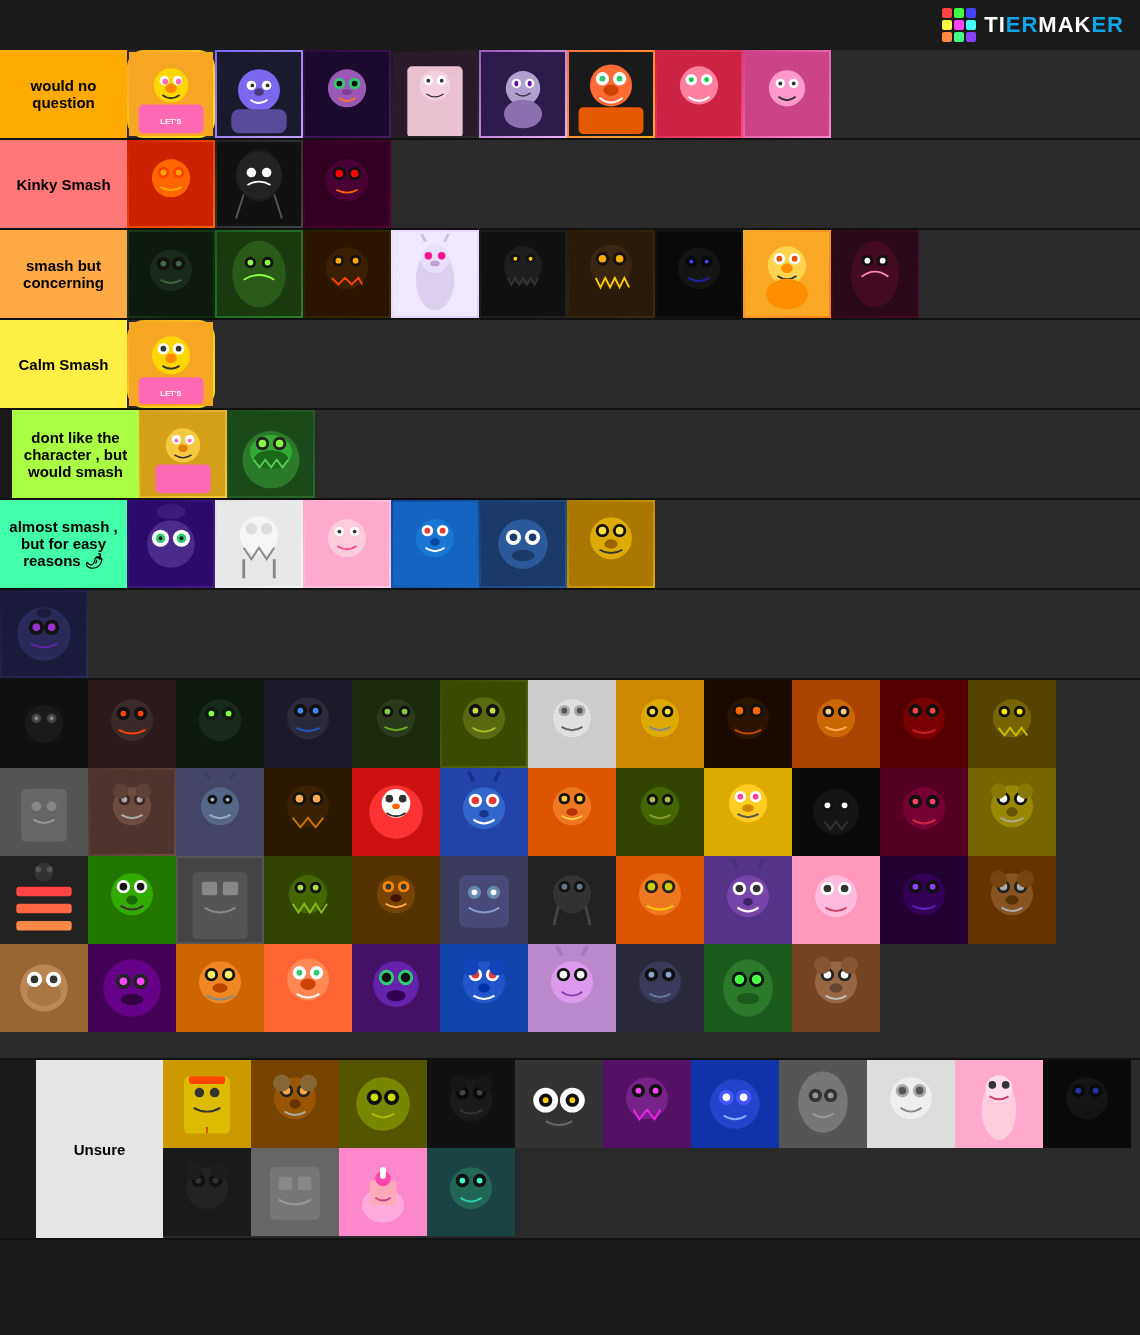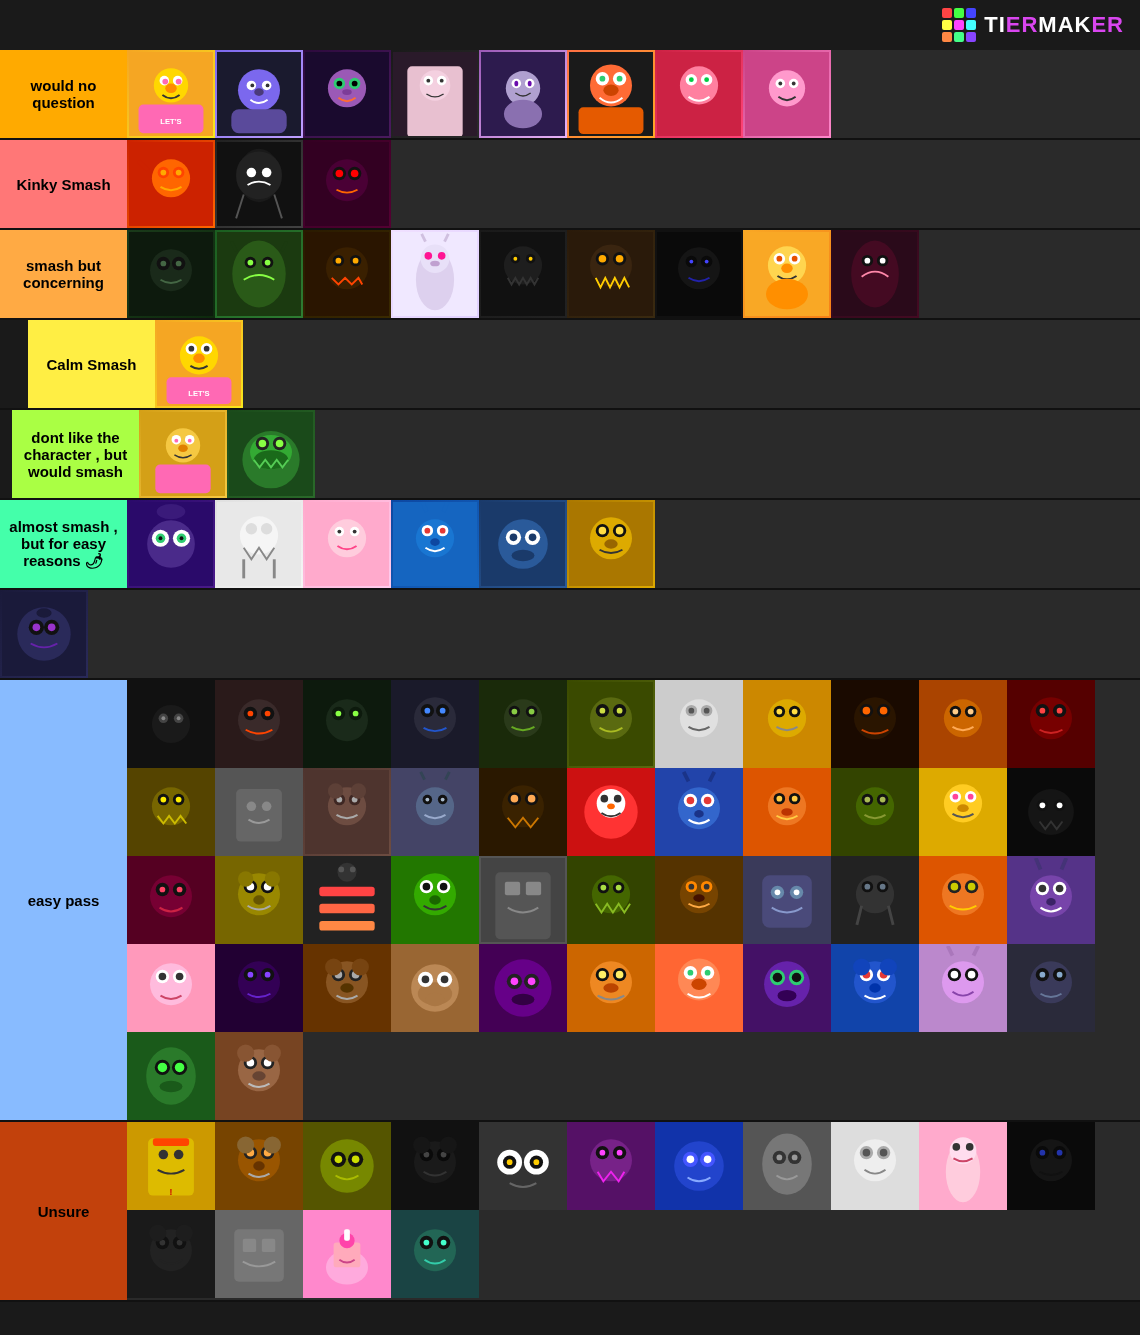--- a/index.html
+++ b/index.html
@@ -31,26 +31,26 @@
       flex-wrap: wrap;
       flex: 1;
       background: #2a2a2a;
       align-items: flex-start;
       align-content: flex-start;
     }
     
     .row-s1 { background: #ffaa00; }
     .row-s2 { background: #ff7777; }
     .row-s3 { background: #ffaa44; }
-    .row-s4 { background: #ffee44; margin-left: 28px; }
+    .row-s4 { background: #ffee44; }
     .row-s5 { background: #aaff44; margin-left: 12px; }
     .row-s6 { background: #44ffaa; }
     .row-s7 { background: #00eeff; }
     .row-s8 { background: #88bbff; }
-    .row-s9 { background: #c2410c; }
+    .row-s9 { background: #e5e5e5; margin-left: 36px; }
 
     .header-bar {
       display: flex;
       justify-content: flex-end;
       align-items: center;
       padding: 8px 16px;
       background: #1a1a1a;
     }
     .tiermaker-logo {
       display: flex;
@@ -69,28 +69,28 @@
       border-radius: 2px;
     }
     .logo-text {
       color: white;
       font-size: 22px;
       font-weight: bold;
       letter-spacing: 1px;
       text-transform: uppercase;
     }
     .logo-text span {
-      color: #d946ef;
+      color: #0ea5e9;
     }
 
     
     .char { width: 88px; height: 88px; overflow: hidden; flex-shrink: 0; }
 
     
-    .c-chica { background: linear-gradient(135deg, #f5a623 0%, #f8e71c 100%); }
+    .c-chica { background: linear-gradient(135deg, #f5a623 0%, #f8e71c 100%); border-radius: 17px; }
     .c-funtime { background: linear-gradient(135deg, #7b68ee 0%, #c0a0ff 100%); }
     .c-ballora { background: linear-gradient(135deg, #9b59b6 0%, #e8b4f8 100%); }
     .c-circus { background: linear-gradient(135deg, #ff7043 0%, #ffa726 100%); }
     .c-puppet { background: linear-gradient(135deg, #212121 0%, #424242 100%); }
     .c-golden { background: linear-gradient(135deg, #f9a825 0%, #f57f17 100%); }
     .c-blue { background: linear-gradient(135deg, #0d47a1 0%, #1565c0 100%); }
     .c-green { background: linear-gradient(135deg, #1b5e20 0%, #2e7d32 100%); }
     .c-white { background: linear-gradient(135deg, #e0e0e0 0%, #f5f5f5 100%); }
     .c-brown { background: linear-gradient(135deg, #4e342e 0%, #6d4c41 100%); }
 
@@ -631,23 +631,20 @@
           <circle cx="52" cy="37" r="4" fill="#9933cc"></circle>
           <path d="M30 54 Q44 62 58 54" stroke="#6622aa" stroke-width="2" fill="none"></path>
           <ellipse cx="44" cy="22" rx="8" ry="5" fill="#1a1a3a"></ellipse>
         </svg>
       </div>
     </div>
   </div>
 </div>
 
 <div class="tier-row" style="min-height: 380px;">
-  <div class="tier-label row-s8">
-    <span>easy pass</span>
-  </div>
   <div class="tier-items">
 
     <div class="char">
         <div class="char-inner" style="background:#111;">
           <svg viewBox="0 0 88 88">
             <rect width="88" height="88" fill="#111"></rect>
             <circle cx="44" cy="44" r="20" fill="#1a1a1a"></circle>
             <circle cx="36" cy="38" r="5" fill="#444"></circle>
             <circle cx="52" cy="38" r="5" fill="#444"></circle>
             <circle cx="36" cy="38" r="2" fill="#888"></circle>

